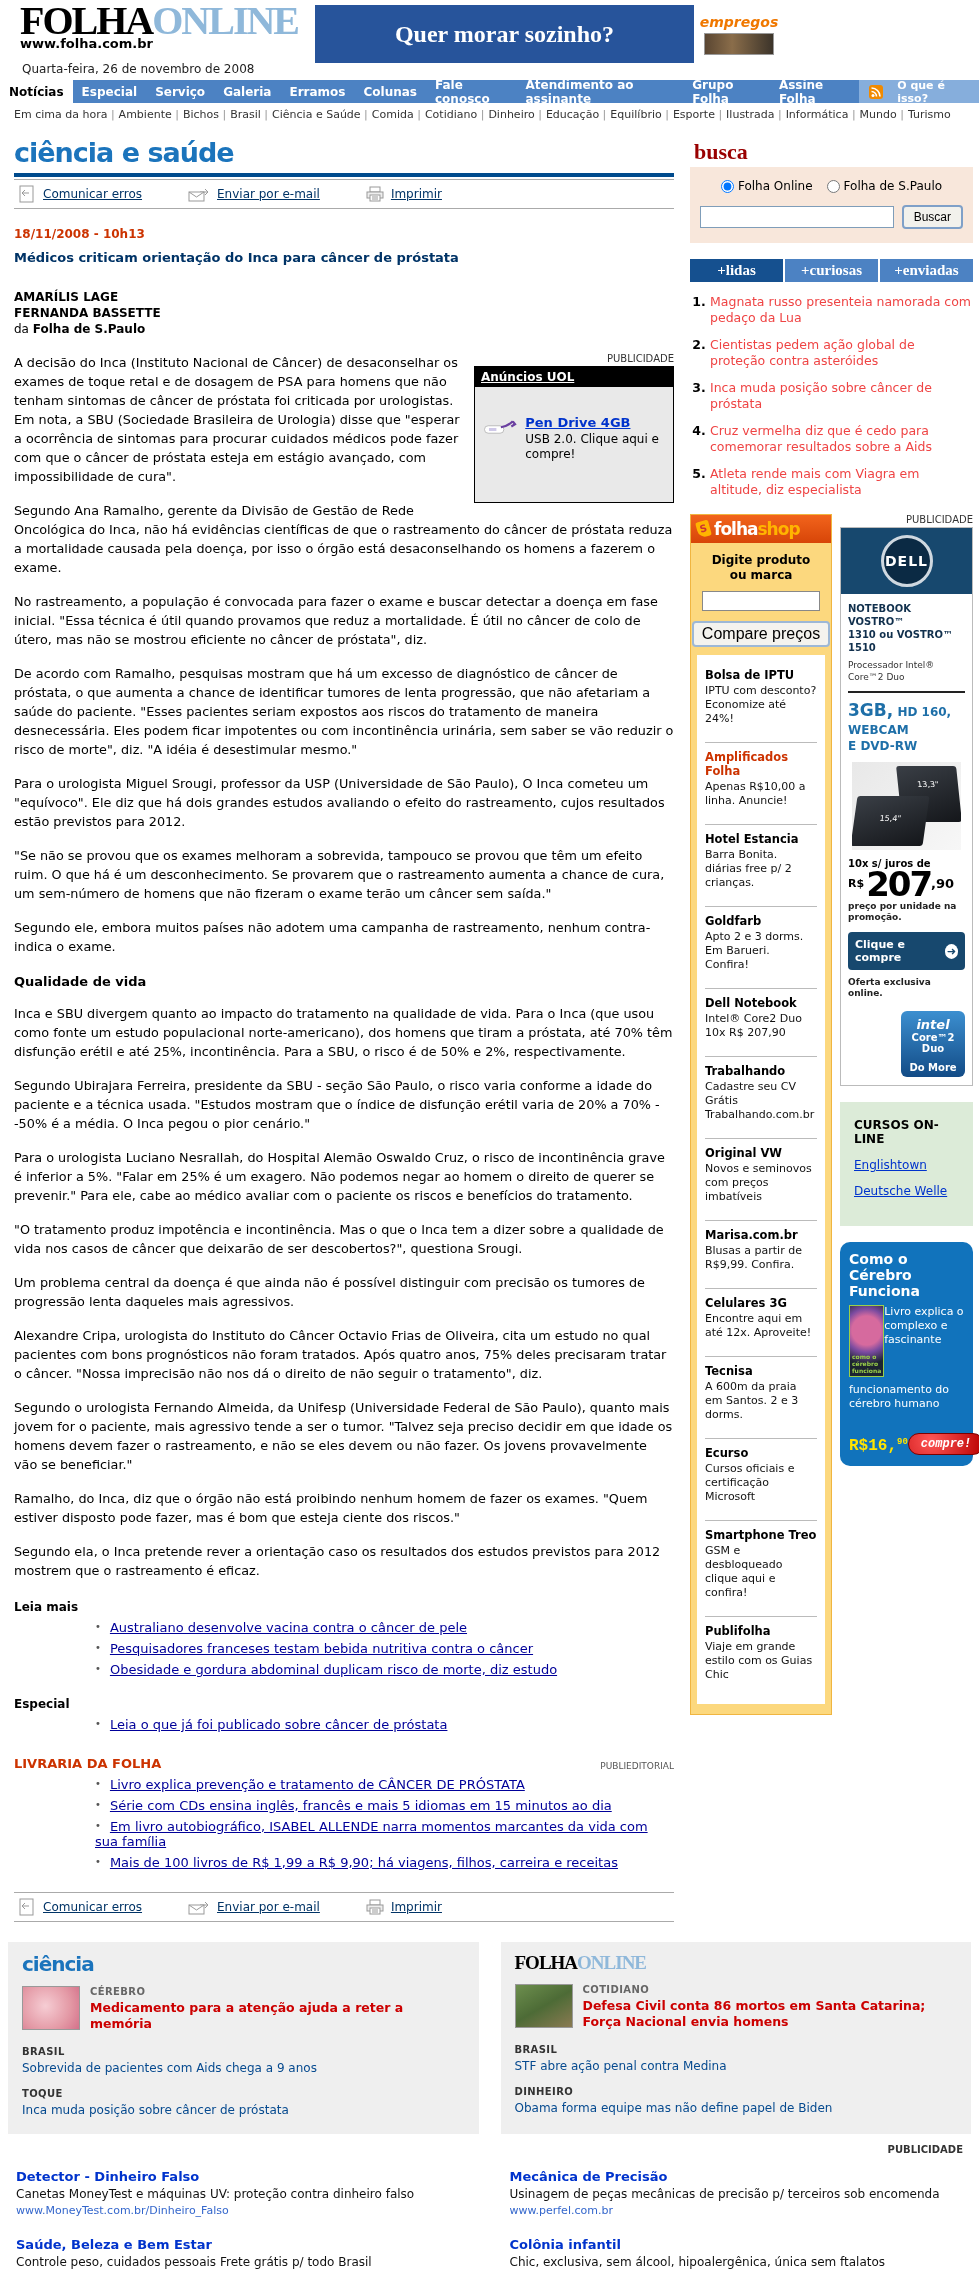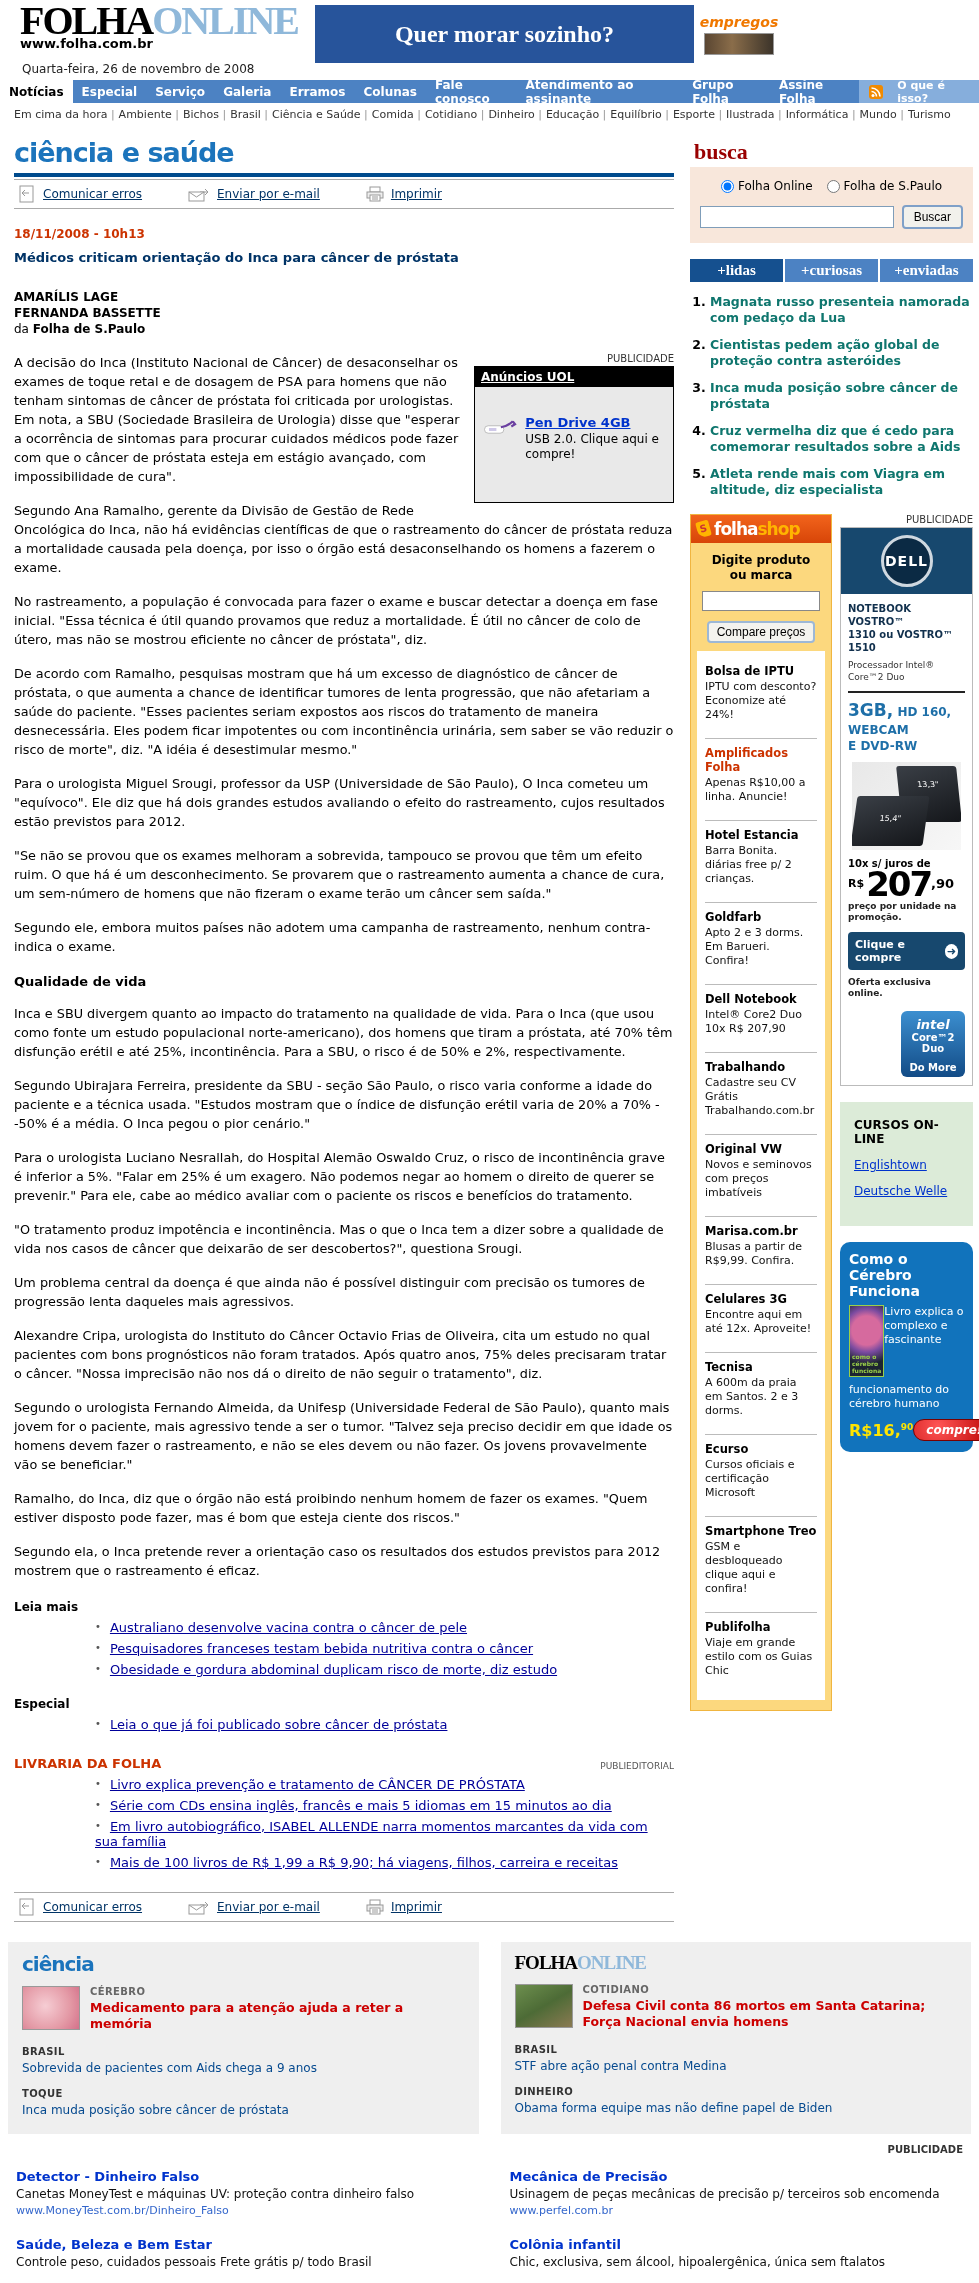--- a/index.html
+++ b/index.html
@@ -79,32 +79,32 @@
   .busca-radios { display:flex; justify-content:center; gap:14px; font-size:12px; margin-bottom:12px; align-items:center; }
   .busca-radios label { display:flex; align-items:center; gap:4px; }
   .busca-form { display:flex; gap:8px; align-items:center; }
   .busca-input { flex:1; height:22px; border:1px solid #7F9DB9; background:#fff; padding:0 4px; font-size:12px; }
   .busca-btn { height:24px; padding:0 10px; font-size:12px; background:#F2F1EC; border:2px solid #7FA0C8; border-radius:4px; }
 
   .tabs { display:flex; gap:2px; margin-top:16px; }
   .tab { flex:1; text-align:center; font-family:"Liberation Serif","DejaVu Serif",serif; font-weight:bold; font-size:15px; color:#fff; background:#4C82C3; padding:3px 0; }
   .tab.active { background:#15508F; }
   .top-news { margin:12px 0 16px 20px; font-size:12.5px; }
-  .top-news li { color:#0f766e; margin-bottom:11px; line-height:16px;font-weight:bold; }
+  .top-news li { color:#ef4444; margin-bottom:11px; line-height:16px; }
   .top-news li::marker { font-weight:bold; color:#000; }
 
   .shop-row { display:flex; margin-top:6px; }
   .shop-col { width:150px; background:#FCD87E; padding-bottom:10px; border:1px solid #F0B540; }
   .shop-head { background:linear-gradient(180deg,#F2641C,#D74508); padding:4px 6px; display:flex; align-items:center; gap:4px; }
   .shop-logo-f { color:#fff; font-weight:bold; font-size:17px; letter-spacing:-1px; }
   .shop-logo-s { color:#FFB400; font-weight:bold; font-size:17px; letter-spacing:-1px; }
   .tag-icon { width:13px; height:16px; background:#FFB400; border-radius:2px 2px 2px 8px; color:#C33; font-size:10px; font-weight:bold; text-align:center; line-height:16px; transform:rotate(-15deg); }
   .shop-prompt { text-align:center; font-weight:bold; font-size:12px; line-height:15px; margin:10px 0 8px 0; }
   .shop-input { display:block; width:118px; margin:0 auto; height:20px; border:1px solid #888; }
-  .shop-btn { display:block; margin:10px auto 8px auto; font-size:12px; padding:2px 8px; background:#F4F3EE; border:2px solid #9DB8D6; border-radius:4px; }
+  .shop-btn { display:block; margin:10px auto 8px auto; font-size:16px; padding:2px 8px; background:#F4F3EE; border:2px solid #9DB8D6; border-radius:4px; }
   .shop-items { background:#fff; margin:4px 6px 0 6px; padding:6px 8px; }
   .shop-item { padding:7px 0 16px 0; border-bottom:1px solid #bbb; }
   .shop-item:last-child { border-bottom:none; }
   .shop-item-title { font-weight:bold; font-size:11.5px; margin-bottom:2px; display:block; color:#000; }
   .shop-item-title.hl { color:#CC3300; }
   .shop-item-desc { font-size:11px; line-height:14px; color:#111; }
 
   .ad-col { width:133px; margin-left:8px; }
   .dell-ad { border:1px solid #bbb; background:#fff; }
   .dell-top { background:#17486E; height:66px; display:flex; align-items:center; justify-content:center; }
@@ -137,21 +137,21 @@
   .cursos-title { font-weight:bold; font-size:12px; margin-bottom:12px; }
   .cursos a { display:block; color:#0033CC; text-decoration:underline; font-size:12px; margin-bottom:12px; }
 
   .cerebro { background:#1173BC; border-radius:10px; margin-top:16px; padding:9px 9px 11px 9px; color:#fff; }
   .cerebro-title { font-weight:bold; font-size:14px; line-height:16px; margin-bottom:6px; }
   .cerebro-row { display:flex; }
   .book { width:52px; height:72px; background:radial-gradient(circle at 50% 35%,#d66a9e 0 30%,#7a4ba0 45%,#1c2430 70%); border:1px solid #9ad04a; display:flex; align-items:flex-end; }
   .book span { color:#9ad04a; font-weight:bold; font-size:6px; line-height:7px; padding:2px; }
   .cerebro-side { font-size:11px; line-height:14px; }
   .cerebro-below { font-size:11px; line-height:14px; margin-top:6px; }
-  .cerebro-price-row { display:flex; align-items:center; justify-content:space-between; margin-top:8px; }
+  .cerebro-price-row { display:flex; align-items:flex-end; justify-content:space-between; margin-top:22px;font-family:Liberation Mono, monospace; }
   .cerebro-price { color:#FFE400; font-weight:bold; font-size:16px; }
   .cerebro-price sup { font-size:9px; }
   .compre-btn { background:radial-gradient(circle at 30% 30%,#f55,#B80000); border-radius:11px; color:#fff; font-weight:bold; font-style:italic; font-size:12px; padding:3px 12px; border:1px solid #7a0000; }
 
   
   .boxes { display:flex; gap:22px; margin:16px 8px 10px 8px; }
   .news-box { flex:1; background:#EFEFEF; padding:10px 14px 16px 14px; }
   .box-title-blue { color:#1B74BC; font-weight:bold; font-size:20px; letter-spacing:-1px; margin-bottom:10px; }
   .box-logo { font-family:"Liberation Serif","DejaVu Serif",serif; font-weight:bold; font-size:19px; letter-spacing:-1px; margin-bottom:10px; }
   .featured { display:flex; gap:10px; margin-bottom:14px; }

